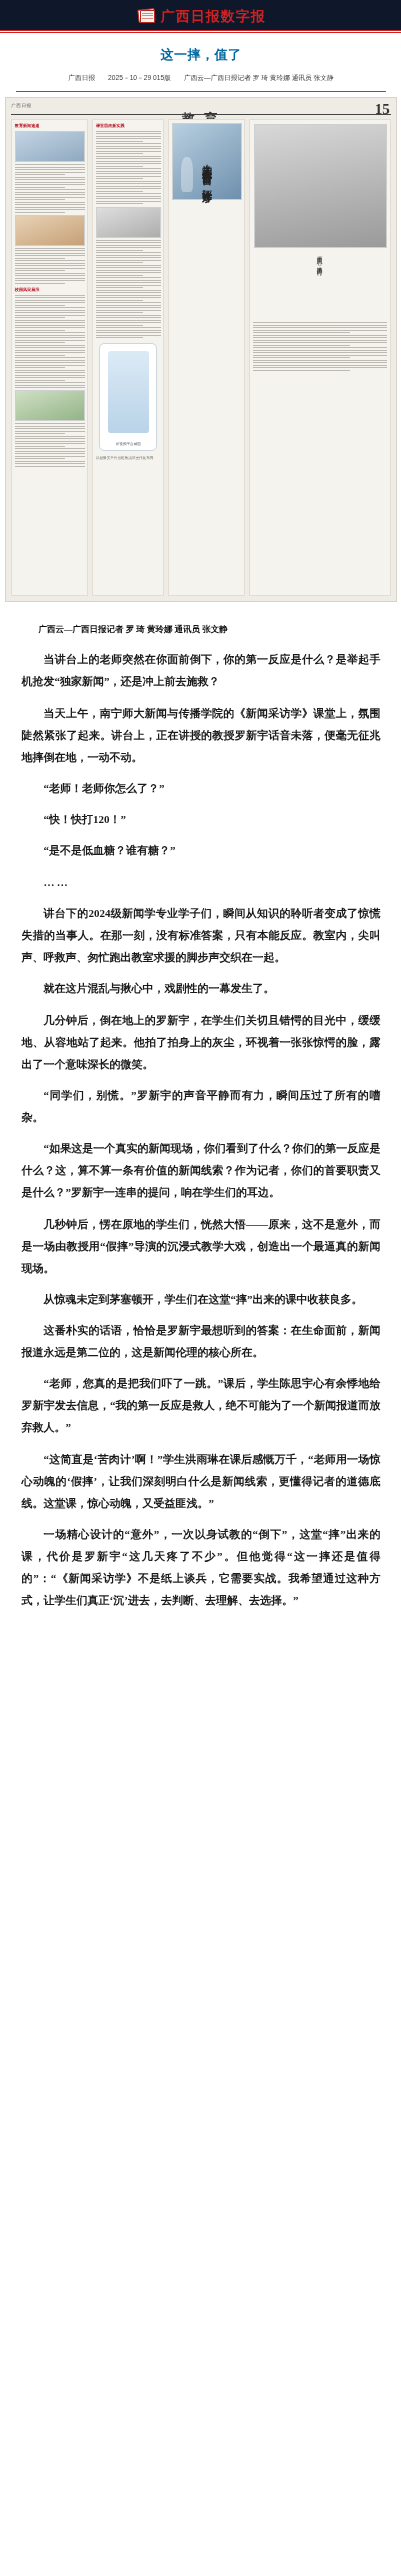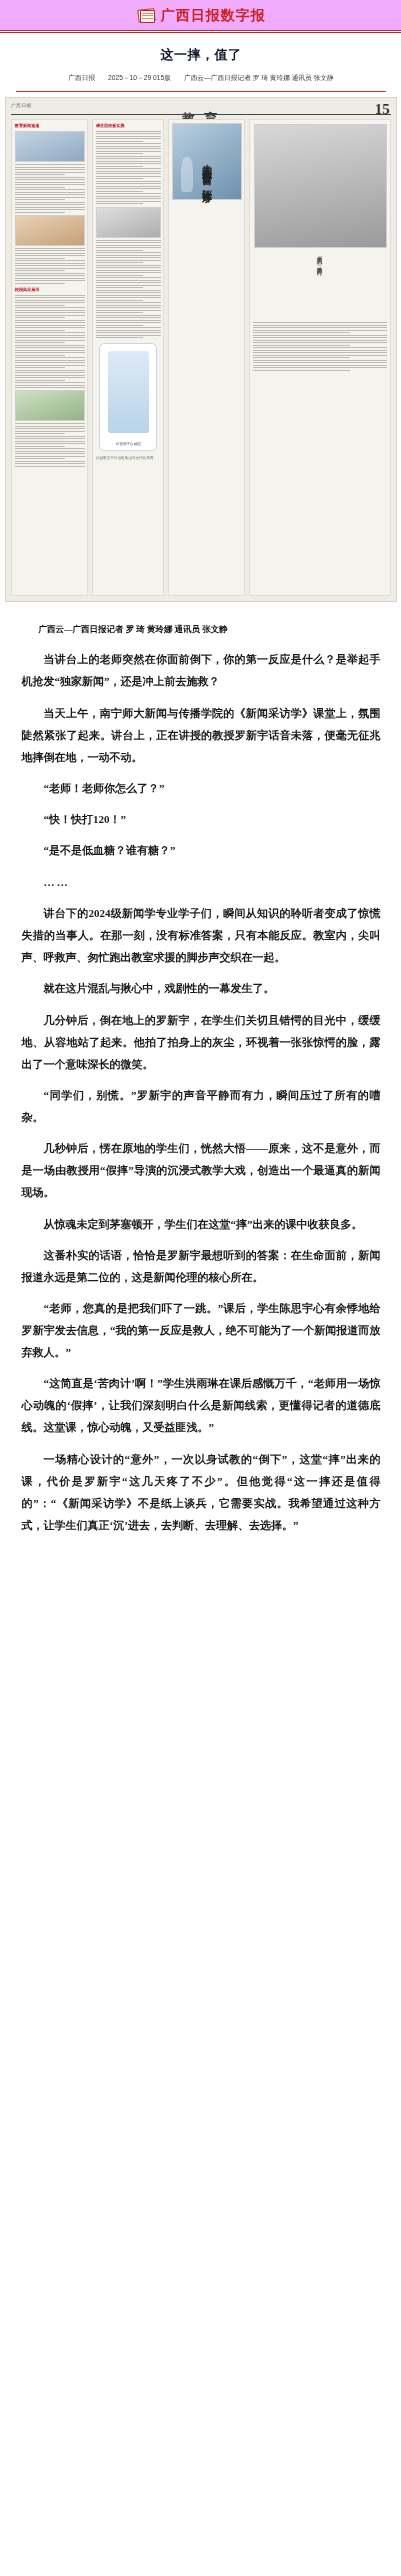--- a/index.html
+++ b/index.html
@@ -15,27 +15,26 @@
   .page {
     width: 402px;
     min-height: 2670px;
     background: #ffffff;
     position: relative;
   }
 
   
   .masthead {
     width: 100%;
-    background: #f0abfc;
+    background: #0f172a;
     padding: 7.2px 0 5.2px 0;
     display: flex;
     align-items: center;
     justify-content: center;
     gap: 5.2px;
-    font-family: Liberation Serif, serif;
   }
   .masthead-inner {
     display: flex;
     align-items: center;
     gap: 4.1px;
   }
   .paper-icon {
     width: 20.6px;
     height: 17.5px;
     position: relative;
@@ -86,21 +85,21 @@
     height: 0.5px;
     background: #cc2222;
     margin-top: 1px;
   }
 
   
   .headline {
     text-align: center;
     font-size: 13px;
     font-weight: bold;
-    color: #0f172a;
+    color: #0369a1;
     padding: 13.4px 20.6px 5.2px 20.6px;
     letter-spacing: 0.5px;
   }
   .byline-bar {
     text-align: center;
     font-size: 6.7px;
     color: #3a3a3a;
     padding: 2.1px 28px 6.2px 28px;
     line-height: 1.7;
   }
@@ -572,20 +571,21 @@
     <p>当讲台上的老师突然在你面前倒下，你的第一反应是什么？是举起手机抢发“独家新闻”，还是冲上前去施救？</p>
     <p>当天上午，南宁师大新闻与传播学院的《新闻采访学》课堂上，氛围陡然紧张了起来。讲台上，正在讲授的教授罗新宇话音未落，便毫无征兆地摔倒在地，一动不动。</p>
     <p>“老师！老师你怎么了？”</p>
     <p>“快！快打120！”</p>
     <p>“是不是低血糖？谁有糖？”</p>
     <p class="dots">……</p>
     <p>讲台下的2024级新闻学专业学子们，瞬间从知识的聆听者变成了惊慌失措的当事人。在那一刻，没有标准答案，只有本能反应。教室内，尖叫声、呼救声、匆忙跑出教室求援的脚步声交织在一起。</p>
     <p>就在这片混乱与揪心中，戏剧性的一幕发生了。</p>
     <p>几分钟后，倒在地上的罗新宇，在学生们关切且错愕的目光中，缓缓地、从容地站了起来。他拍了拍身上的灰尘，环视着一张张惊愕的脸，露出了一个意味深长的微笑。</p>
     <p>“同学们，别慌。”罗新宇的声音平静而有力，瞬间压过了所有的嘈杂。</p>
+    <p>“如果这是一个真实的新闻现场，你们看到了什么？你们的第一反应是什么？这，算不算一条有价值的新闻线索？作为记者，你们的首要职责又是什么？”罗新宇一连串的提问，响在学生们的耳边。</p>
     <p>几秒钟后，愣在原地的学生们，恍然大悟——原来，这不是意外，而是一场由教授用“假摔”导演的沉浸式教学大戏，创造出一个最逼真的新闻现场。</p>
     <p>从惊魂未定到茅塞顿开，学生们在这堂“摔”出来的课中收获良多。</p>
     <p>这番朴实的话语，恰恰是罗新宇最想听到的答案：在生命面前，新闻报道永远是第二位的，这是新闻伦理的核心所在。</p>
     <p>“老师，您真的是把我们吓了一跳。”课后，学生陈思宇心有余悸地给罗新宇发去信息，“我的第一反应是救人，绝不可能为了一个新闻报道而放弃救人。”</p>
     <p>“这简直是‘苦肉计’啊！”学生洪雨琳在课后感慨万千，“老师用一场惊心动魄的‘假摔’，让我们深刻明白什么是新闻线索，更懂得记者的道德底线。这堂课，惊心动魄，又受益匪浅。”</p>
     <p>一场精心设计的“意外”，一次以身试教的“倒下”，这堂“摔”出来的课，代价是罗新宇“这几天疼了不少”。但他觉得“这一摔还是值得的”：“《新闻采访学》不是纸上谈兵，它需要实战。我希望通过这种方式，让学生们真正‘沉’进去，去判断、去理解、去选择。”</p>
   </div>
 
 </div>
 

